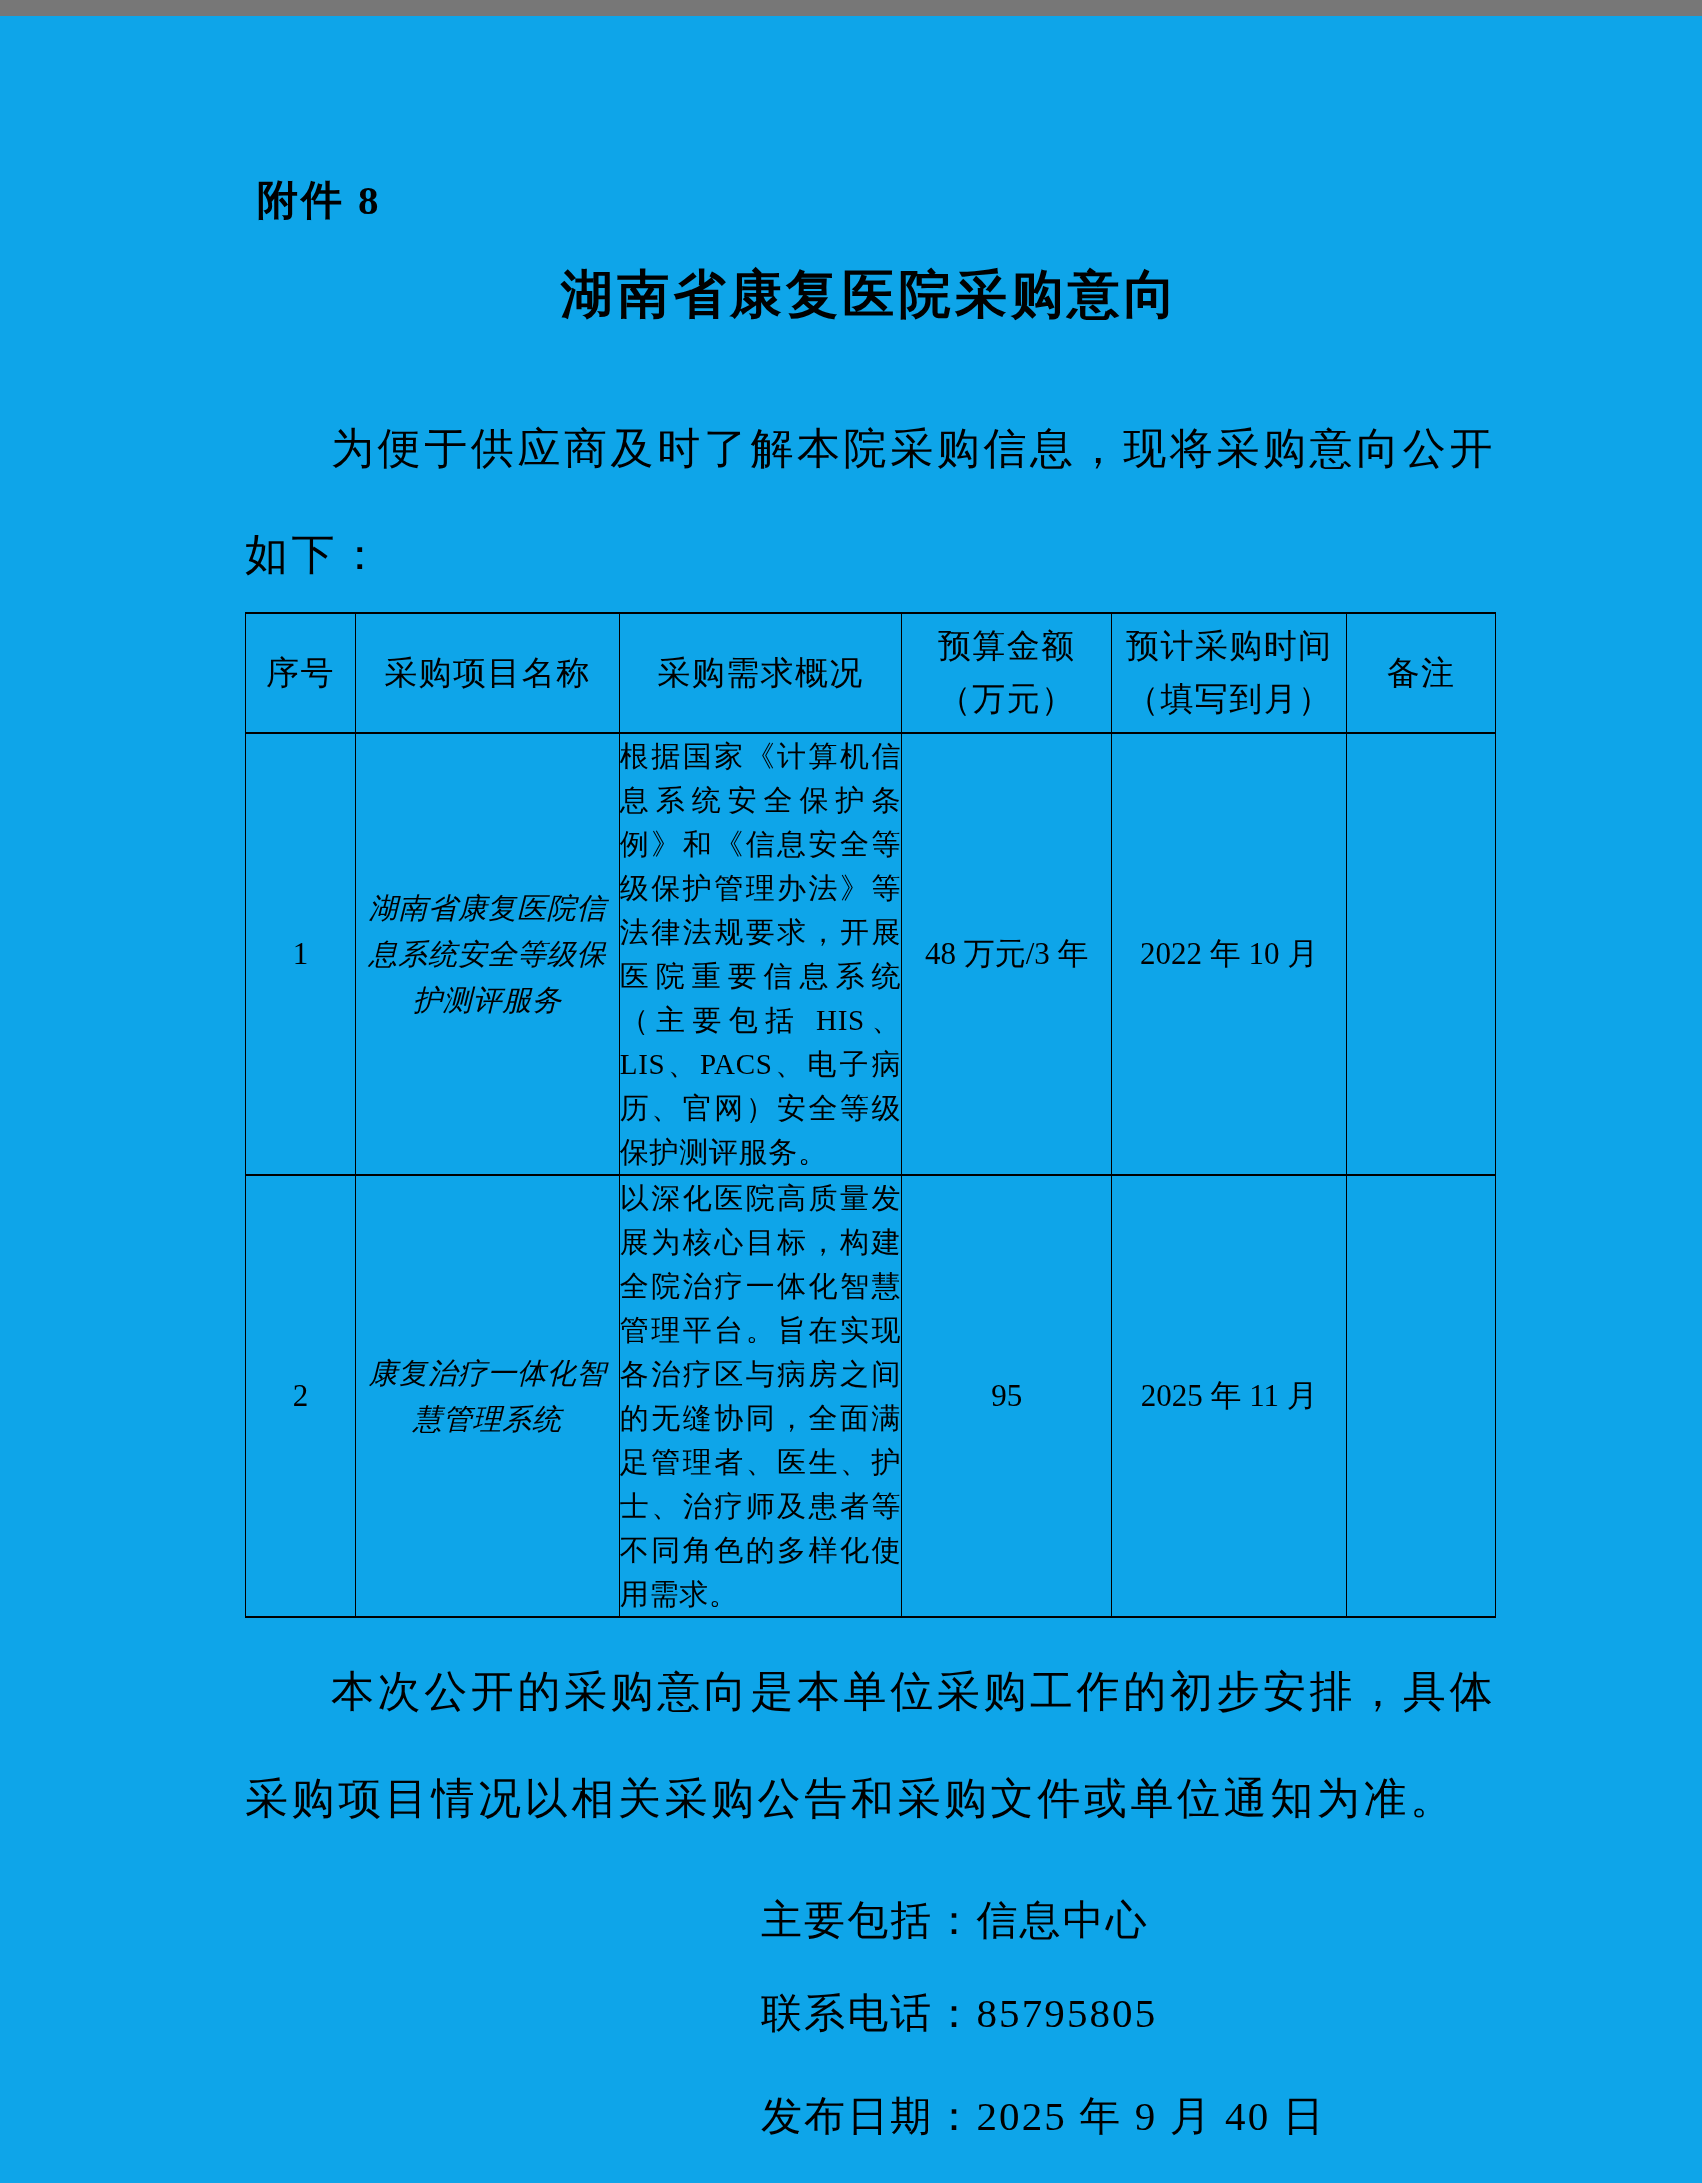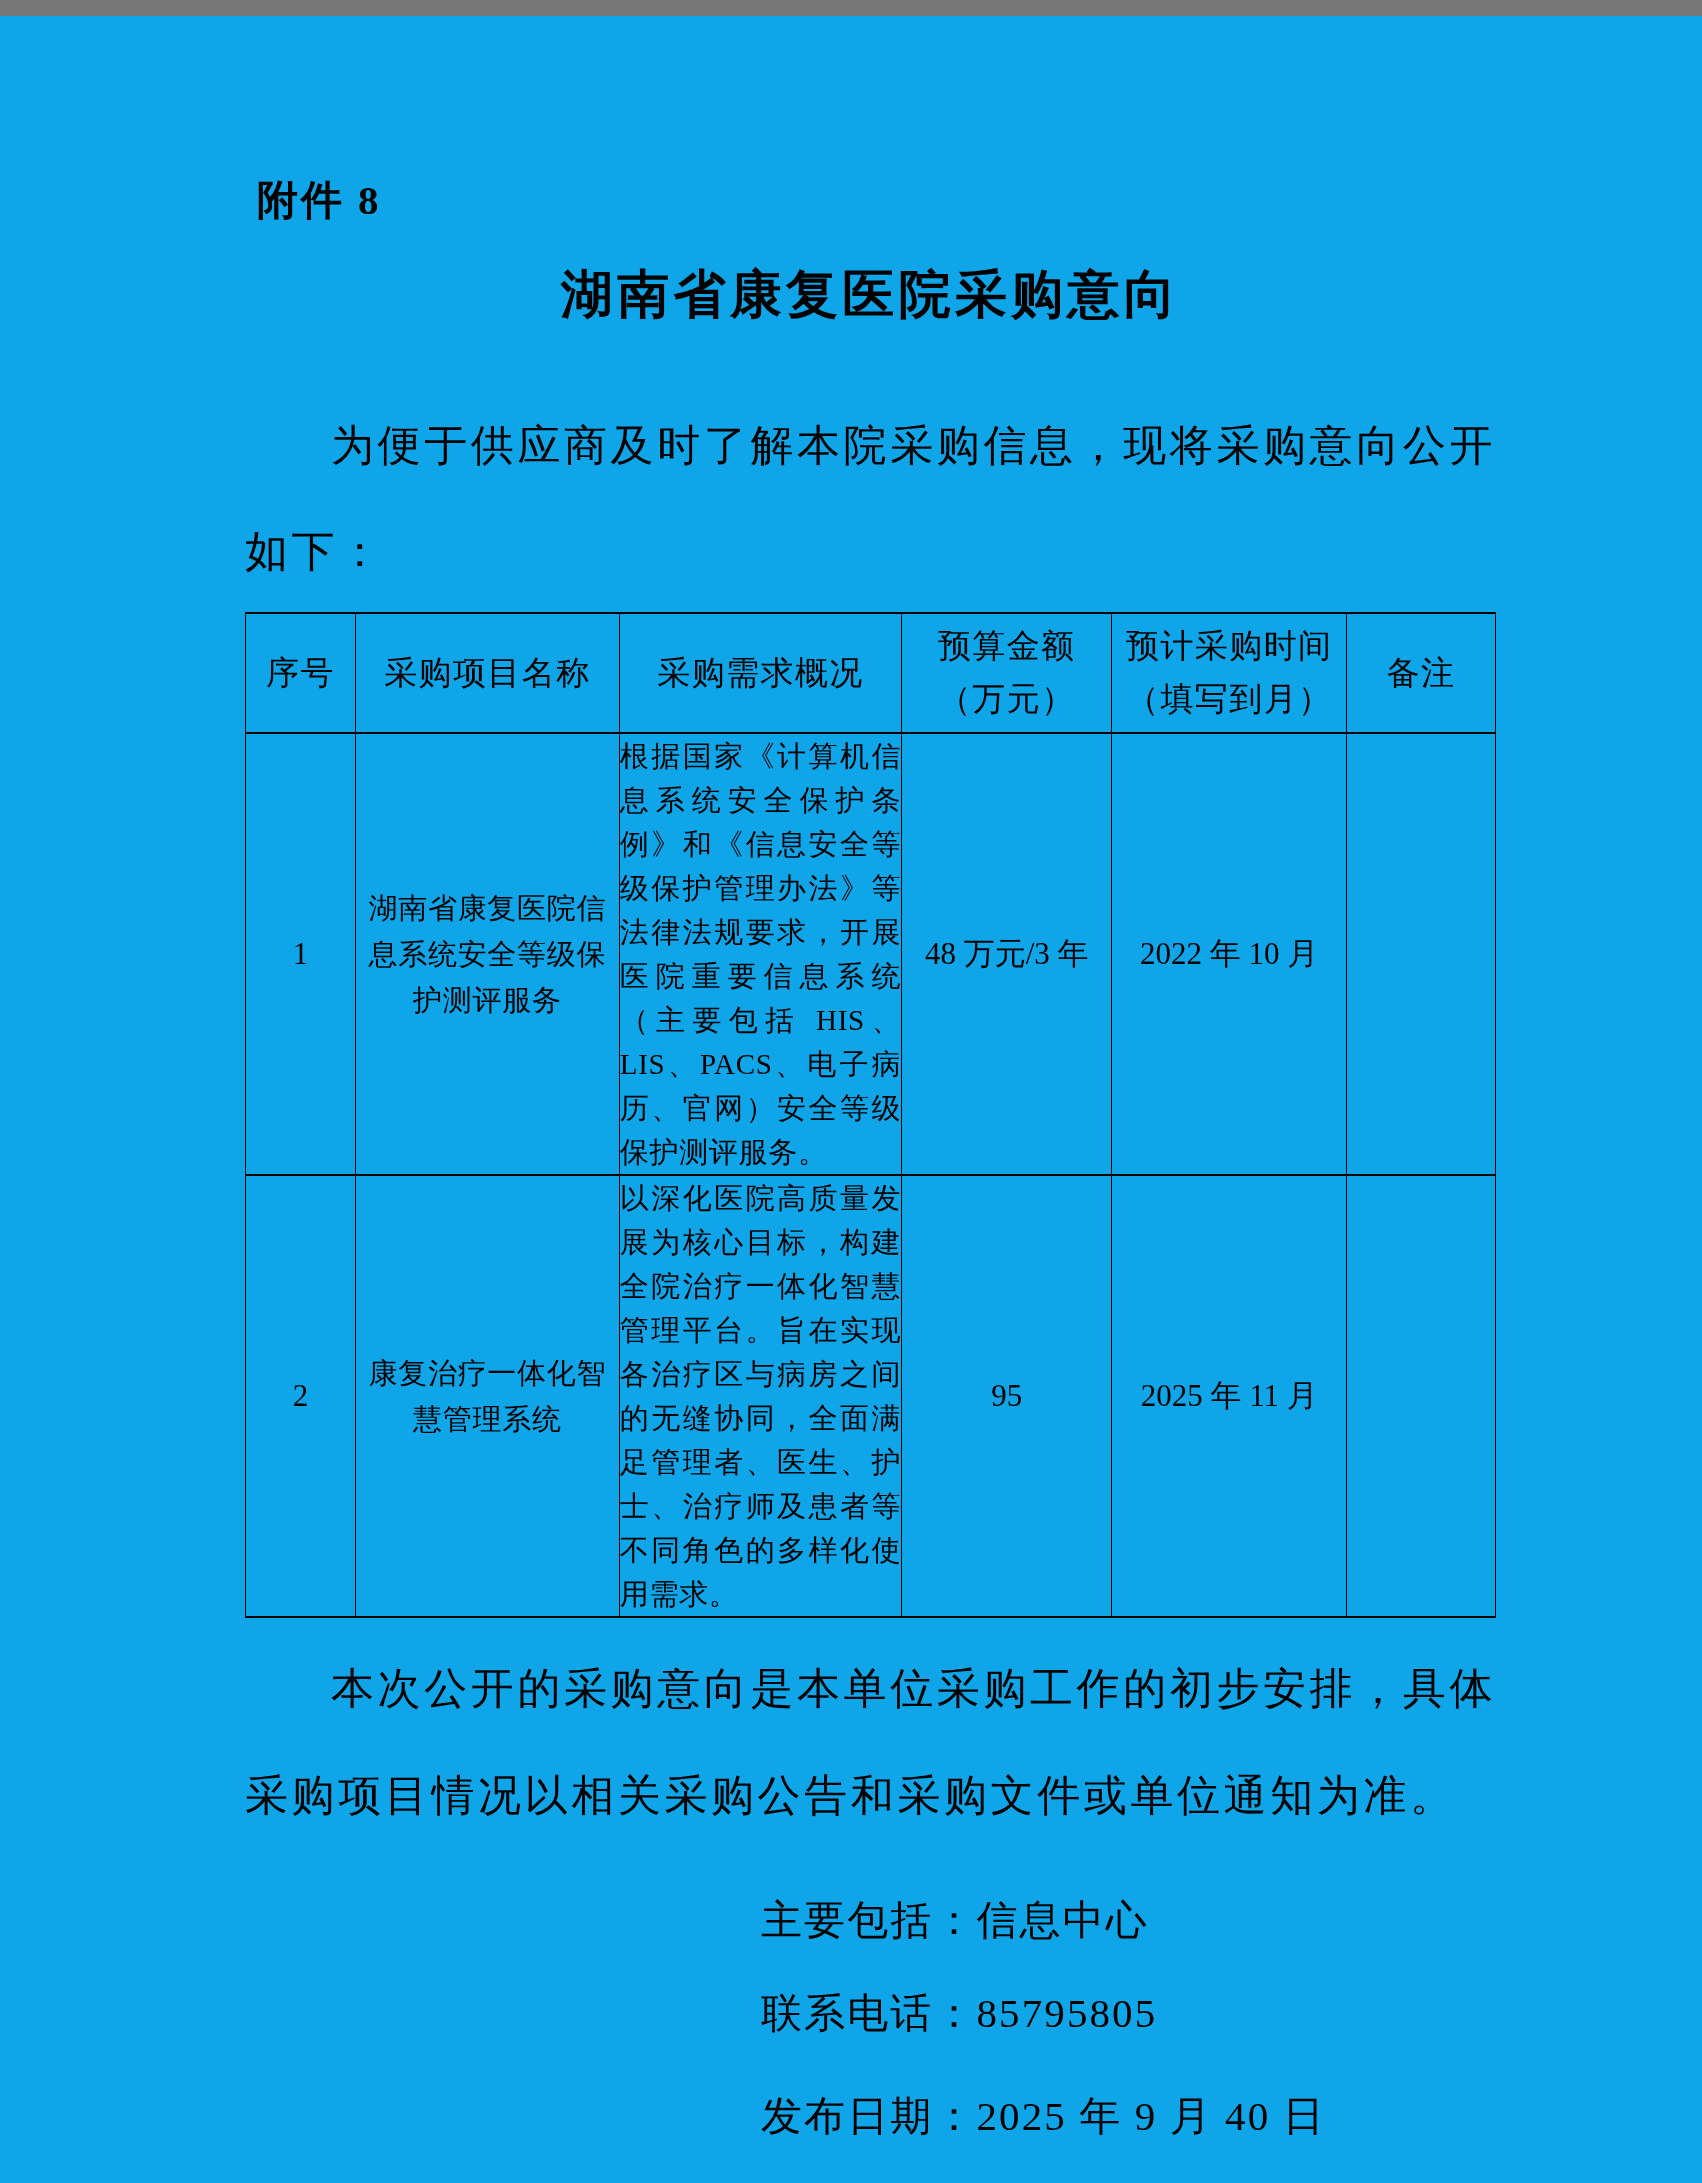--- a/index.html
+++ b/index.html
@@ -23,21 +23,20 @@
     font-size:52px;line-height:1.15;font-weight:bold;
     letter-spacing:4.3px;
     white-space:nowrap;
   }
   .para{
     margin-top:71px;
     font-size:43px;line-height:106px;
     letter-spacing:3.6px;
     text-align:justify;text-justify:inter-ideograph;
     text-indent:2em;
-    font-family:Liberation Mono, monospace;
   }
   .para.closing{margin-top:20px;line-height:107px;}
   table.purchase{
     width:100%;
     margin-top:4.3px;
     border-collapse:collapse;
     table-layout:fixed;
   }
   table.purchase th,table.purchase td{
     border-left:1.4px solid #000;border-right:1.4px solid #000;
@@ -56,20 +55,21 @@
     letter-spacing:1.4px;
   }
   td.no-cell,td.budget-cell,td.time-cell,td.remark-cell{
     font-size:31px;text-align:center;white-space:nowrap;
   }
   td.name-cell{
     font-size:29px;line-height:46px;
     text-align:center;
     padding:0 4.3px;
     letter-spacing:0.7px;
+    font-style:italic;
   }
   td.demand-cell{
     font-size:29px;line-height:44px;
     text-align:justify;text-justify:inter-ideograph;
     padding:5.7px 8.6px;
     letter-spacing:0.7px;
   }
   .contact-block{
     margin:21.4px 0 0 516px;
     font-size:41px;

